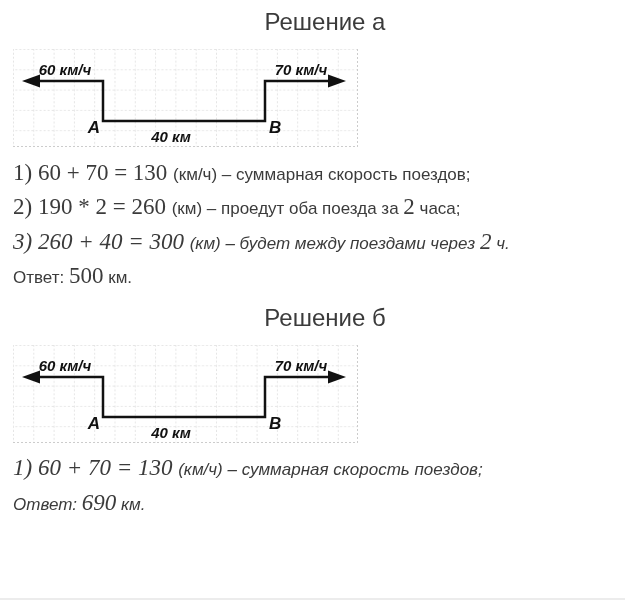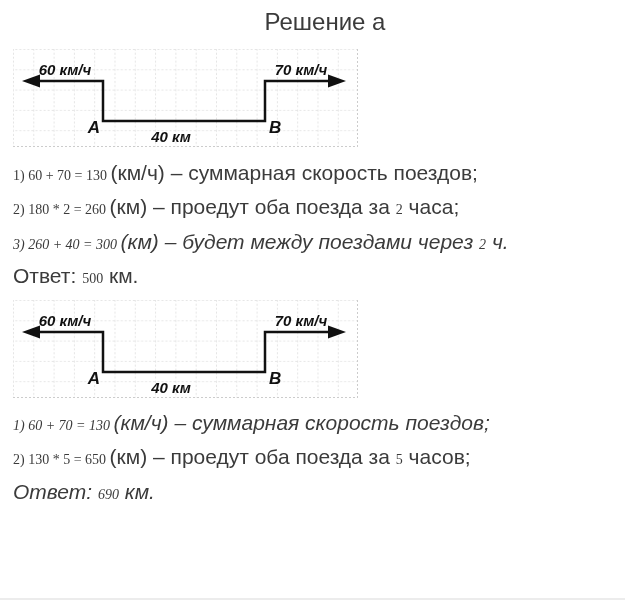--- a/index.html
+++ b/index.html
@@ -21,22 +21,22 @@
   .title-a { margin-top:8px; }
   .title-b { margin-top:17px; }
   .diagram { margin-left:13px; width:345px; height:99px;font-style:italic; }
   .diagram-a { margin-top:13px; }
   .diagram-b { margin-top:13px; }
   .line {
     padding-left:13px;
     height:23px; line-height:23px;
     white-space:pre-wrap;
   }
-  .t { font-family:"Liberation Sans", sans-serif; font-size:21px; }
-  .m { font-family:"Liberation Serif","DejaVu Serif", serif; font-size:14px; }
+  .t { font-family:"Liberation Sans", sans-serif; font-size:17px; }
+  .m { font-family:"Liberation Serif","DejaVu Serif", serif; font-size:23px; }
   .mt13 { margin-top:13px; }
   .mt12 { margin-top:12px;font-style:italic; }
   .mt11 { margin-top:11px; }
   .route { fill:none; stroke:#111111; stroke-width:2.5; }
   .arrowhead { fill:#111111; stroke:none; }
   .grid-edge { stroke:#cccccc; stroke-width:1; stroke-dasharray:2 2; }
   .diagram text {
     font-family:"Liberation Sans", sans-serif;
     font-weight:bold; fill:#111111;
   }
@@ -70,27 +70,28 @@
       <text class="speed-label" x="52" y="26" text-anchor="middle">60 км/ч</text>
       <text class="speed-label" x="288" y="26" text-anchor="middle">70 км/ч</text>
       <text class="point-label" x="87" y="84" text-anchor="end">A</text>
       <text class="point-label" x="256" y="84" text-anchor="start">B</text>
       <text class="distance-label" x="158" y="93" text-anchor="middle">40 км</text>
     </svg>
   </div>
 
   <div class="steps">
     <div class="line mt13"><span class="m">1) 60 + 70 = 130 </span><span class="t">(км/ч) – суммарная скорость поездов;</span></div>
-    <div class="line mt11"><span class="m">2) 180 * 2 = 260 </span><span class="t">(км) – проедут оба поезда за </span><span class="m">2</span><span class="t"> часа;</span></div>
+    <div class="line mt11"><span class="m">2) 190 * 2 = 260 </span><span class="t">(км) – проедут оба поезда за </span><span class="m">2</span><span class="t"> часа;</span></div>
     <div class="line mt12"><span class="m">3) 260 + 40 = 300 </span><span class="t">(км) – будет между поездами через </span><span class="m">2</span><span class="t"> ч.</span></div>
     <div class="line mt11"><span class="t">Ответ: </span><span class="m">500</span><span class="t"> км.</span></div>
   </div>
 </section>
 
 <section class="solution">
+  <h2 class="title title-b">Решение б</h2>
 
   <div class="diagram diagram-b">
     <svg width="345" height="99" viewBox="0 0 345 99" xmlns="http://www.w3.org/2000/svg">
       <defs>
         <pattern id="grid1" width="20.3" height="20.3" patternUnits="userSpaceOnUse">
           <path d="M 20.3 0 L 0 0 0 20.3" fill="none" stroke="#cccccc" stroke-width="1" stroke-dasharray="2 2"></path>
         </pattern>
       </defs>
       <rect x="0" y="0" width="345" height="98" fill="url(#grid1)"></rect>
       <line class="grid-edge" x1="344.5" y1="0" x2="344.5" y2="98"></line>
@@ -101,18 +102,17 @@
       <text class="speed-label" x="52" y="26" text-anchor="middle">60 км/ч</text>
       <text class="speed-label" x="288" y="26" text-anchor="middle">70 км/ч</text>
       <text class="point-label" x="87" y="84" text-anchor="end">A</text>
       <text class="point-label" x="256" y="84" text-anchor="start">B</text>
       <text class="distance-label" x="158" y="93" text-anchor="middle">40 км</text>
     </svg>
   </div>
 
   <div class="steps">
     <div class="line mt12"><span class="m">1) 60 + 70 = 130 </span><span class="t">(км/ч) – суммарная скорость поездов;</span></div>
-    <div class="line mt11"><span class="m">2) 130 * 5 = 650 </span><span class="t">(км) – проедут оба поезда за </span><span class="m">5</span><span class="t"> часов;</span></div>
     <div class="line mt12"><span class="t">Ответ: </span><span class="m">690</span><span class="t"> км.</span></div>
   </div>
 </section>
 
 <div class="bottom-divider"></div>
 
 </body></html>

